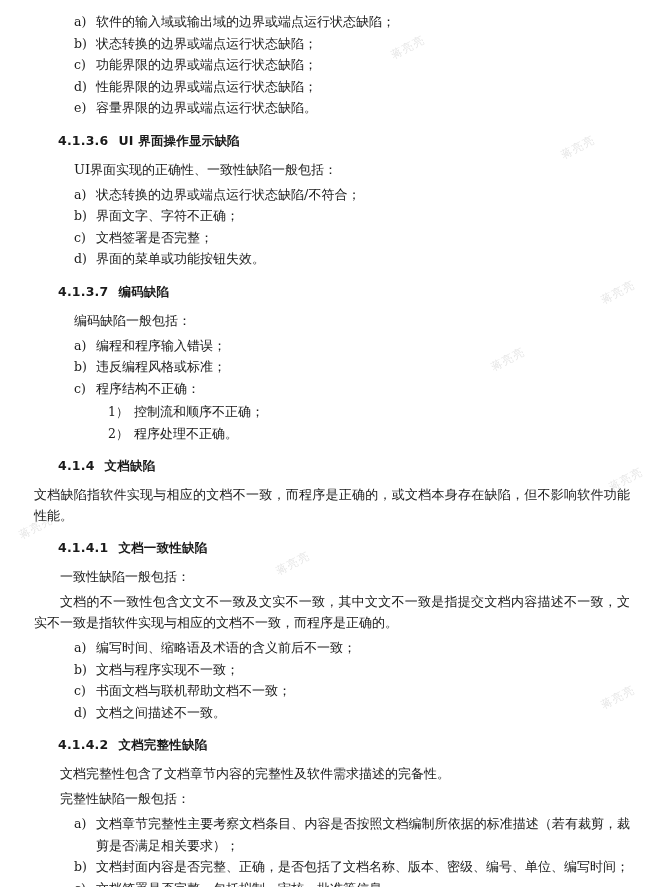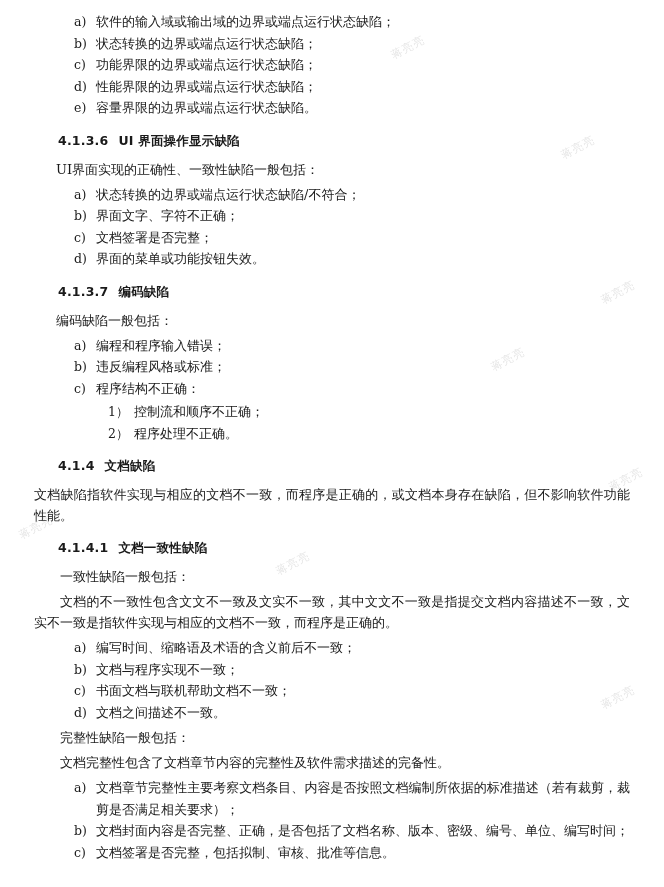--- a/index.html
+++ b/index.html
@@ -46,21 +46,21 @@
   }
   .para {
     font-size: 13px;
     line-height: 21px;
     margin: 4px 0 4px 0;
     text-indent: 26px;
     text-align: justify;
   }
   .para.noindent {
     text-indent: 0;
-    margin-left: 22px;
+    margin-left: 40px;
   }
   .list {
     margin: 1px 0 1px 0;
     padding: 0;
     list-style: none;
   }
   .list li {
     font-size: 13px;
     line-height: 21.5px;
     padding-left: 0;
@@ -215,25 +215,28 @@
     <li>
         <span class="marker">c)</span>
         <span class="txt">书面文档与联机帮助文档不一致；</span>
       </li>
     <li>
         <span class="marker">d)</span>
         <span class="txt">文档之间描述不一致。</span>
       </li>
   </ul>
 
+  <div class="heading">
+    <span class="num">4.1.4.2</span><span>文档完整性缺陷</span>
+  </div>
+
+  <p class="para">文档完整性包含了文档章节内容的完整性及软件需求描述的完备性。</p>
 
   <p class="para">完整性缺陷一般包括：</p>
 
-  <p class="para">文档完整性包含了文档章节内容的完整性及软件需求描述的完备性。</p>
-
   <ul class="list lvl1 hang block">
     <li>
         <span class="marker">a)</span>
         <span class="txt">文档章节完整性主要考察文档条目、内容是否按照文档编制所依据的标准描述（若有裁剪，裁剪是否满足相关要求）；</span>
       </li>
     <li>
         <span class="marker">b)</span>
         <span class="txt">文档封面内容是否完整、正确，是否包括了文档名称、版本、密级、编号、单位、编写时间；</span>
       </li>
     <li>

